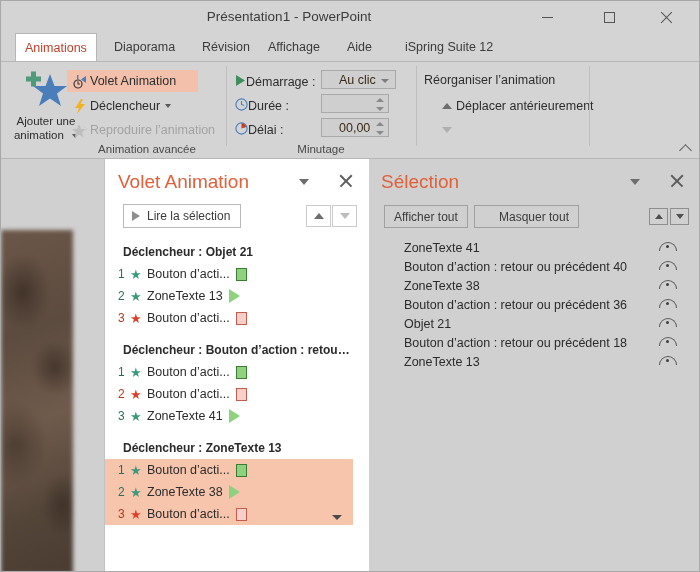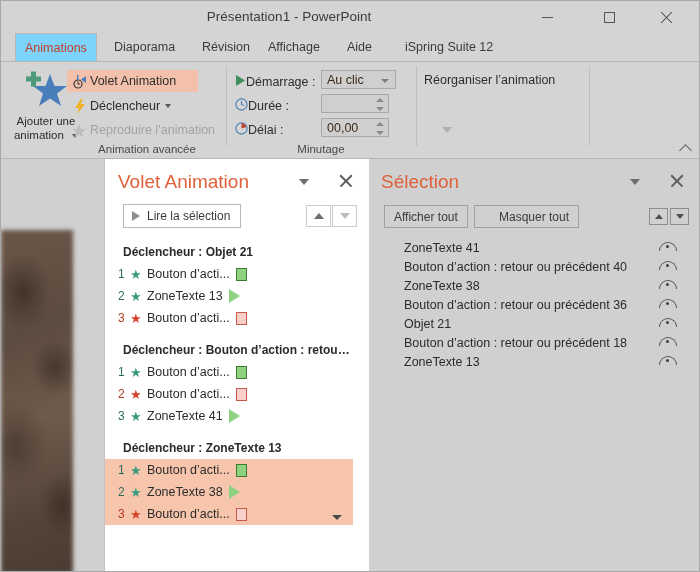--- a/index.html
+++ b/index.html
@@ -50,21 +50,21 @@
   .tabstrip {
     position: absolute; left: 0; top: 32px; width: 700px; height: 28px;
     background: #d4d4d4;
   }
   .tab {
     position: absolute; top: 0; height: 28px; line-height: 28px;
     font-size: 12.5px; color: #3b3b3b; padding: 0 9px; white-space: nowrap;
   }
   .tab.active {
     color: #c0402b;
-    background: #7dd3fc;
+    background: #ffffff;
     border-left: 1px solid #b6b6b6;
     border-right: 1px solid #b6b6b6;
     border-top: 1px solid #b6b6b6;
   }
 
   
   .ribbon {
     position: absolute; left: 0; top: 60px; width: 700px; height: 97px;
     background: #d4d4d4;
     border-top: 1px solid #b6b6b6;
@@ -101,21 +101,21 @@
   }
 
   
   .trow {
     position: absolute; height: 21px; display: flex; align-items: center;
     font-size: 12.5px; color: #2d2d2d; white-space: nowrap;
   }
   .tfield {
     position: absolute; height: 19px; background: #cfcfcf;
     border: 1px solid #a9a9a9; font-size: 12.5px; color: #3b2a17;
-    display: flex; align-items: center; padding-left: 5px;
+    display: flex; align-items: center; padding-left: 17px;
   }
   .ddcaret {
     position: absolute; right: 6px; top: 8px; width: 0; height: 0;
     border-left: 4px solid transparent; border-right: 4px solid transparent;
     border-top: 4px solid #7d7d7d;
   }
   .spin {
     position: absolute; right: 1px; top: 1px; width: 15px; height: 17px;
     display: flex; flex-direction: column; align-items: center; justify-content: space-around;
   }
@@ -415,20 +415,26 @@
       <span class="spin">
         <span class="spin-up"></span>
         <span class="spin-dn"></span>
       </span>
     </div>
 
     <div class="grp-div" style="left:415px;"></div>
     <div class="grp-label" style="left:225px;width:190px;">Minutage</div>
 
     <div class="reorder-title" style="left:423px;top:11px;">Réorganiser l’animation</div>
+    <div class="sbtn" style="left:432px;top:33px;">
+      <span class="ic">
+          <span class="tri-up"></span>
+        </span>
+      <span>Déplacer antérieurement</span>
+    </div>
     <div class="sbtn disabled" style="left:432px;top:57px;">
       <span class="ic">
           <span class="tri-dn-d"></span>
         </span>
     </div>
 
     <div class="grp-div" style="left:588px;"></div>
 
     <div class="collapse-ribbon">
       <span class="chev-up"></span>

